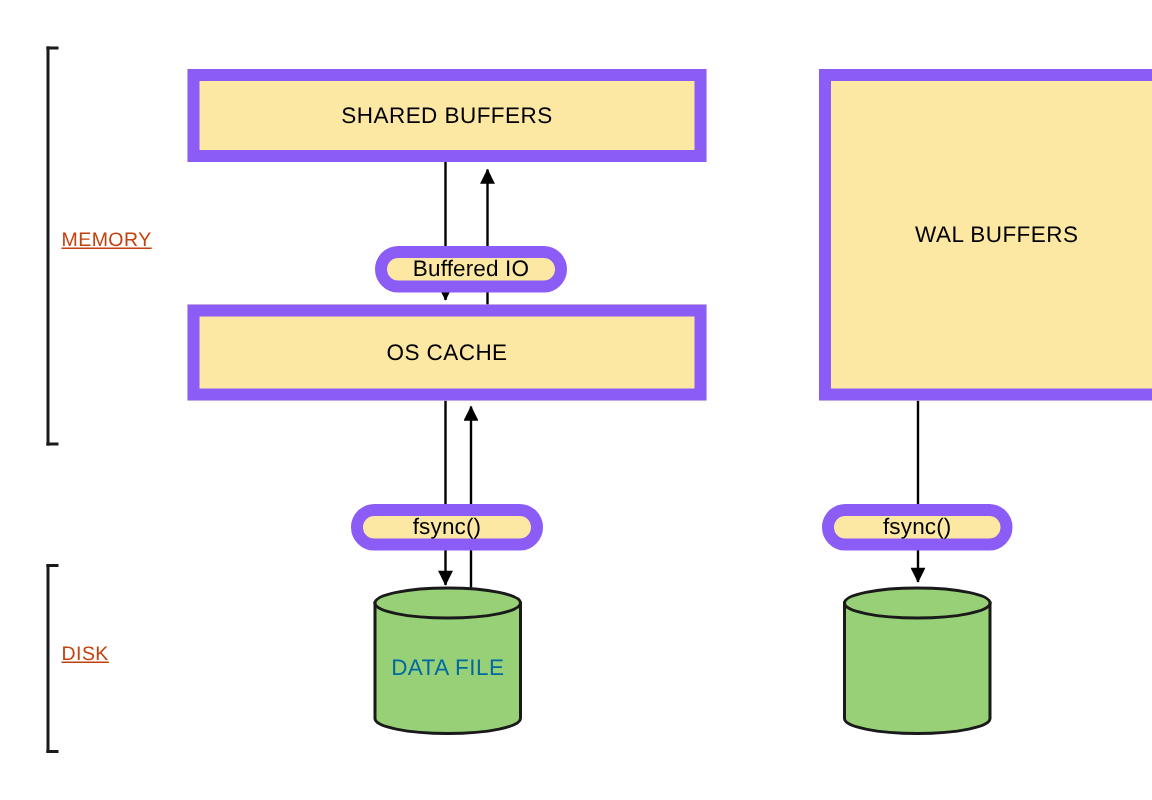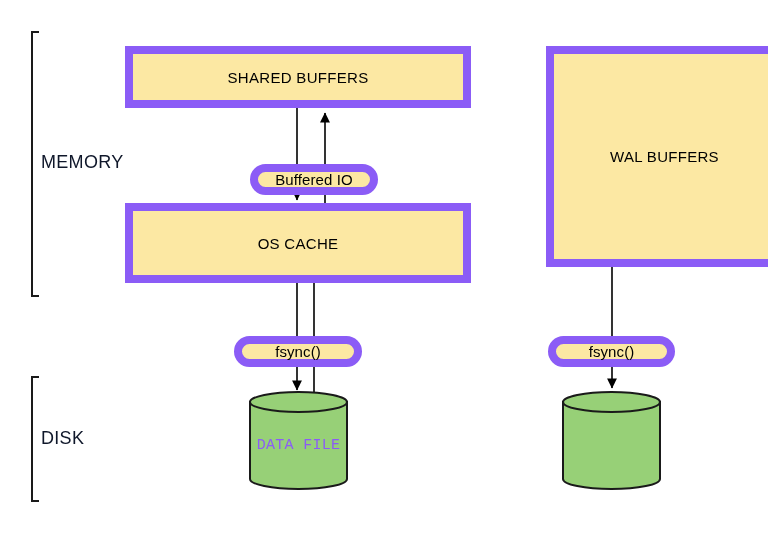--- a/index.html
+++ b/index.html
@@ -44,55 +44,55 @@
     letter-spacing: 0.3px;
     z-index: 2;
     box-sizing: border-box;
   }
   .pill {
     border-radius: 17px;
     letter-spacing: 0.1px;
     margin-top: 24px;
   }
   #node-shared-buffers { left: 125px; top: 46px;  width: 346px; height: 62px; }
-  #node-os-cache       { left: 125px; top: 203px; width: 346px; height: 80px; }
+  #node-os-cache       { left: 125px; top: 203px; width: 346px; height: 64px; }
   #node-wal-buffers    { left: 501px; top: 46px;  width: 237px; height: 221px; margin-left: 45px; }
   #pill-buffered-io    { left: 250px; top: 140px; width: 128px; height: 31px; }
   #pill-fsync-data     { left: 234px; top: 312px; width: 128px; height: 31px; }
   #pill-fsync-wal      { left: 548px; top: 312px; width: 127px; height: 31px; }
   
   .bracket {
     position: absolute;
     width: 8px;
     border-left: 2px solid #1a1a1a;
     border-top: 2px solid #1a1a1a;
     border-bottom: 2px solid #1a1a1a;
     box-sizing: border-box;
     z-index: 2;
   }
   #bracket-memory { left: 31px; top: 31px;  height: 266px; }
   #bracket-disk   { left: 31px; top: 376px; height: 126px; }
   .side-label {
     position: absolute;
-    font-size: 18px;
-    color: #0f172a;
+    font-size: 13px;
+    color: #c2410c;
     letter-spacing: 0.3px;
     z-index: 3;
+    text-decoration: underline;
   }
   #label-memory { left: 41px; top: 152px; }
   #label-disk   { left: 41px; top: 428px; }
   
   .cyl-label {
     position: absolute;
     font-size: 15px;
-    color: #8b5cf6;
+    color: #0369a1;
     letter-spacing: 0.3px;
     text-align: center;
     z-index: 3;
-    font-family: Liberation Mono, monospace;
   }
   #label-data-file { left: 250px; top: 437px; width: 97px; }
   #label-wal-file  { left: 563px; top: 436px; width: 97px; }
 </style>
 </head>
 <body>
 
 <div id="canvas">
 
   <svg id="edge-layer" viewBox="0 0 768 533" xmlns="http://www.w3.org/2000/svg">

